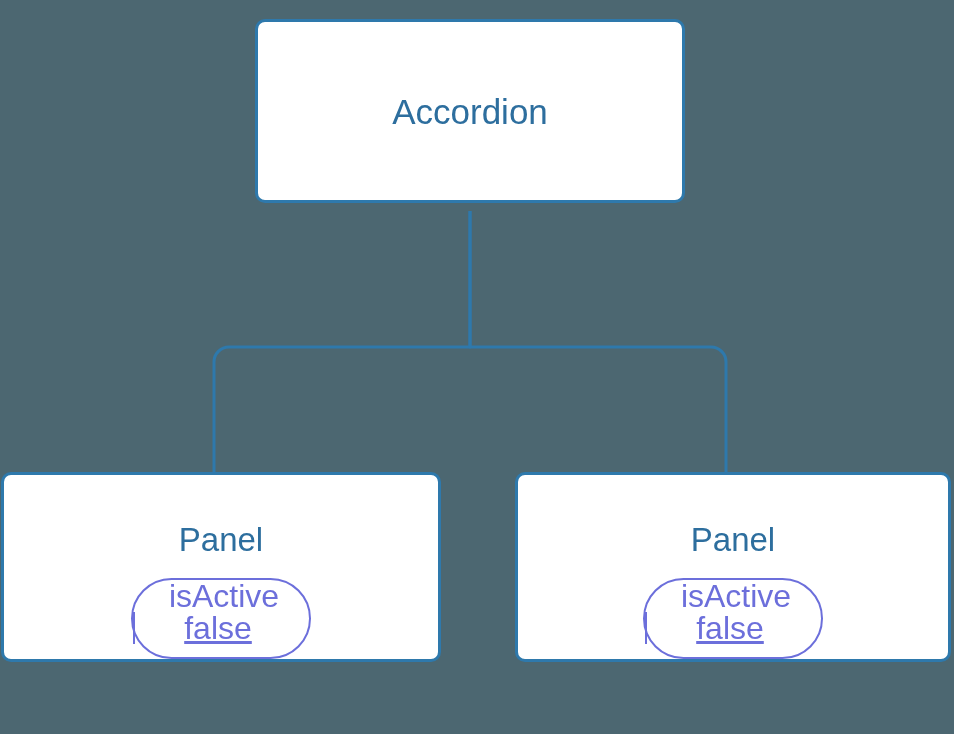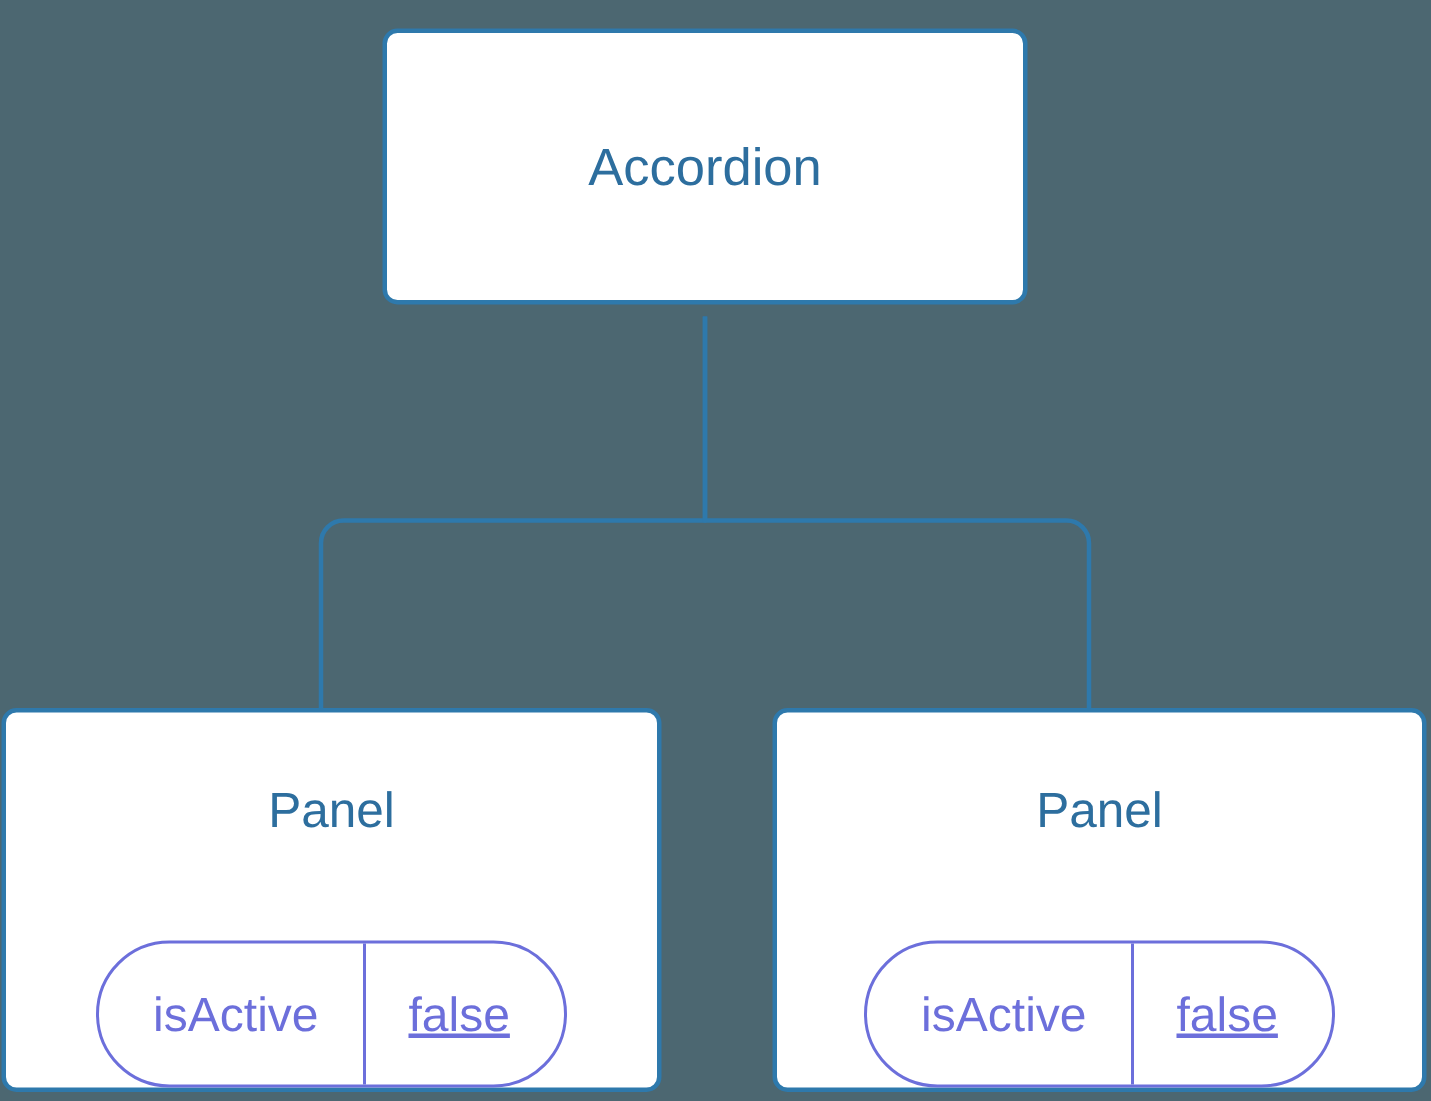--- a/index.html
+++ b/index.html
@@ -58,21 +58,21 @@
     justify-content: center;
     margin-top: 16px;
   }
   #node-root .node-title {
     font-size: 35px;
   }
 
   
   .node-child {
     top: 472px;
-    height: 256px;
+    height: 190px;
     justify-content: space-between;
   }
   .node-child .node-title {
     margin-top: 48px;
   }
   #node-panel-left {
     left: 1px;
     width: 440px;
   }
   #node-panel-right {
@@ -83,20 +83,21 @@
   
   .prop-pill {
     margin-top: 22px;
     height: 98px;
     border: 2px solid #6c6fdb;
     border-radius: 49px;
     box-sizing: border-box;
     display: flex;
     align-items: stretch;
     background: transparent;
+    flex-direction: column;
   }
   .prop-cell {
     display: flex;
     align-items: center;
     justify-content: center;
     color: #6c6fdb;
     font-size: 32px;
     line-height: 1;
     white-space: nowrap;
     box-sizing: border-box;

